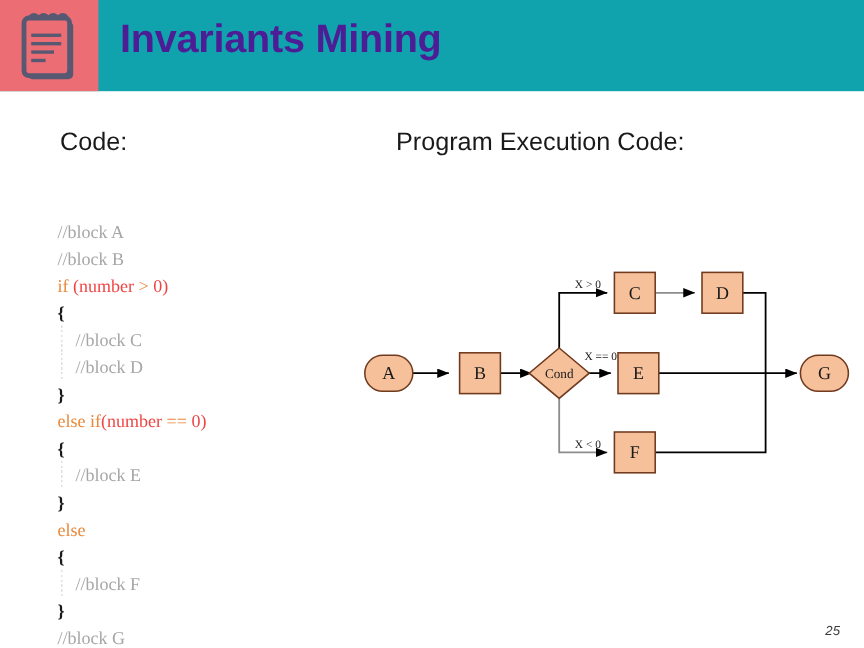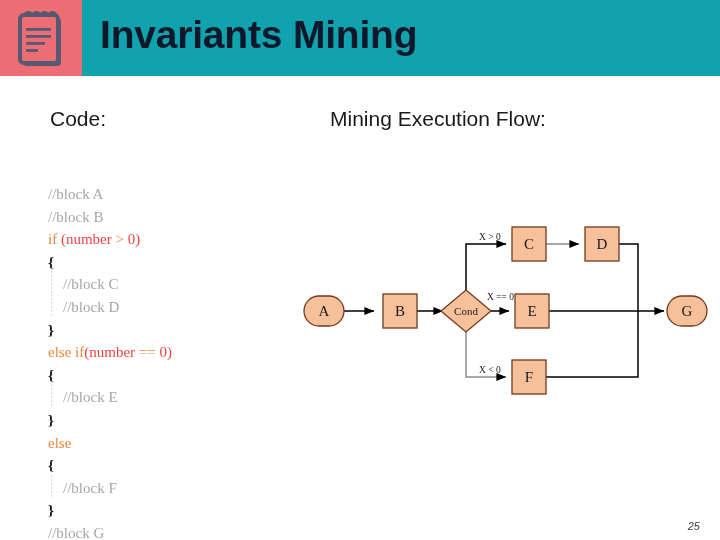--- a/index.html
+++ b/index.html
@@ -36,23 +36,23 @@
     position: absolute;
     left: 16px;
     top: 7px;
     width: 50px;
     height: 62px;
   }
   #header-title {
     position: absolute;
     left: 100px;
     top: 13px;
-    font-size: 39px;
+    font-size: 33px;
     font-weight: bold;
-    color: #0f172a;
+    color: #4c1d95;
     letter-spacing: -0.2px;
     white-space: nowrap;
   }
 
   
   .col-heading {
     position: absolute;
     font-size: 21px;
     color: #1a1a1a;
     white-space: nowrap;
@@ -127,21 +127,21 @@
       <rect x="10" y="21" width="25" height="2.8" fill="#575973"></rect>
       <rect x="10" y="28" width="25" height="2.8" fill="#575973"></rect>
       <rect x="10" y="35" width="19" height="2.8" fill="#575973"></rect>
       <rect x="10" y="42" width="12" height="2.8" fill="#575973"></rect>
     </svg>
   </div>
   <div id="header-title">Invariants Mining</div>
 </div>
 
 <div id="code-heading" class="col-heading">Code:</div>
-<div id="flow-heading" class="col-heading">Mining Execution Flow:</div>
+<div id="flow-heading" class="col-heading">Program Execution Code:</div>
 
 <div id="code-block"><div class="code-line"><span class="cmt">//block A</span></div><div class="code-line"><span class="cmt">//block B</span></div><div class="code-line"><span class="kw">if</span><span class="plain"> (number </span><span class="op">&gt;</span><span class="plain"> 0)</span></div><div class="code-line"><span class="brace">{</span></div><div class="code-line guide"><span class="cmt">    //block C</span></div><div class="code-line guide"><span class="cmt">    //block D</span></div><div class="code-line"><span class="brace">}</span></div><div class="code-line"><span class="kw">else if</span><span class="plain">(number </span><span class="op">==</span><span class="plain"> 0)</span></div><div class="code-line"><span class="brace">{</span></div><div class="code-line guide"><span class="cmt">    //block E</span></div><div class="code-line"><span class="brace">}</span></div><div class="code-line"><span class="kw">else</span></div><div class="code-line"><span class="brace">{</span></div><div class="code-line guide"><span class="cmt">    //block F</span></div><div class="code-line"><span class="brace">}</span></div><div class="code-line"><span class="cmt">//block G</span></div></div>
 
 <svg id="flowchart" viewBox="0 0 438 182">
   <defs>
     <marker id="arrow" markerWidth="7" markerHeight="7" refX="6.4" refY="2.6" orient="auto">
       <path d="M0,0 L6.6,2.6 L0,5.2 z" fill="#000000"></path>
     </marker>
     <marker id="arrowgray" markerWidth="7" markerHeight="7" refX="6.4" refY="2.6" orient="auto">
       <path d="M0,0 L6.6,2.6 L0,5.2 z" fill="#000000"></path>

